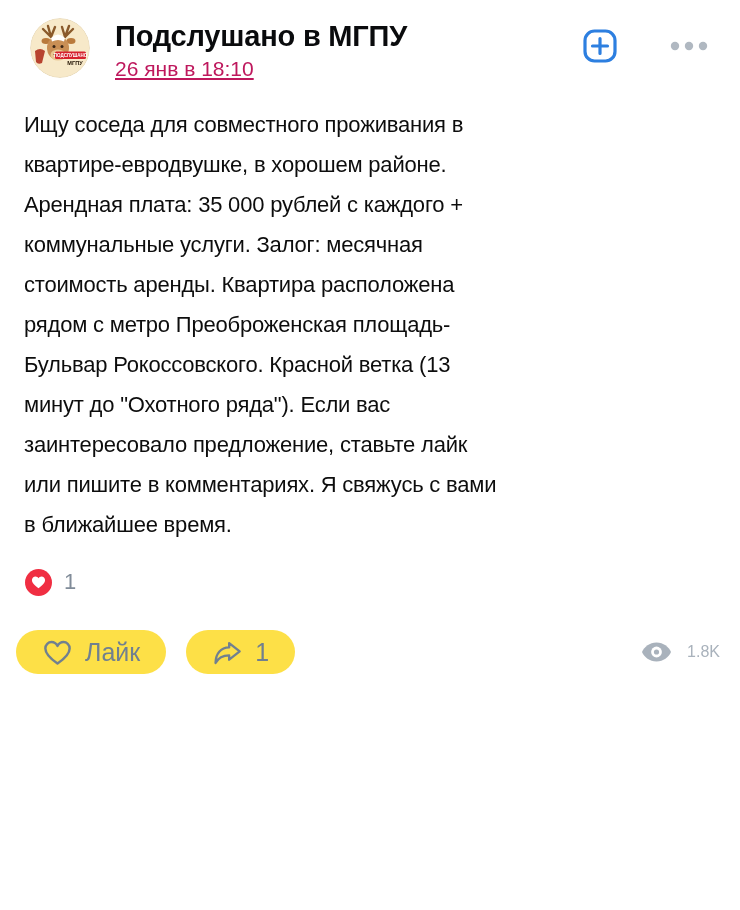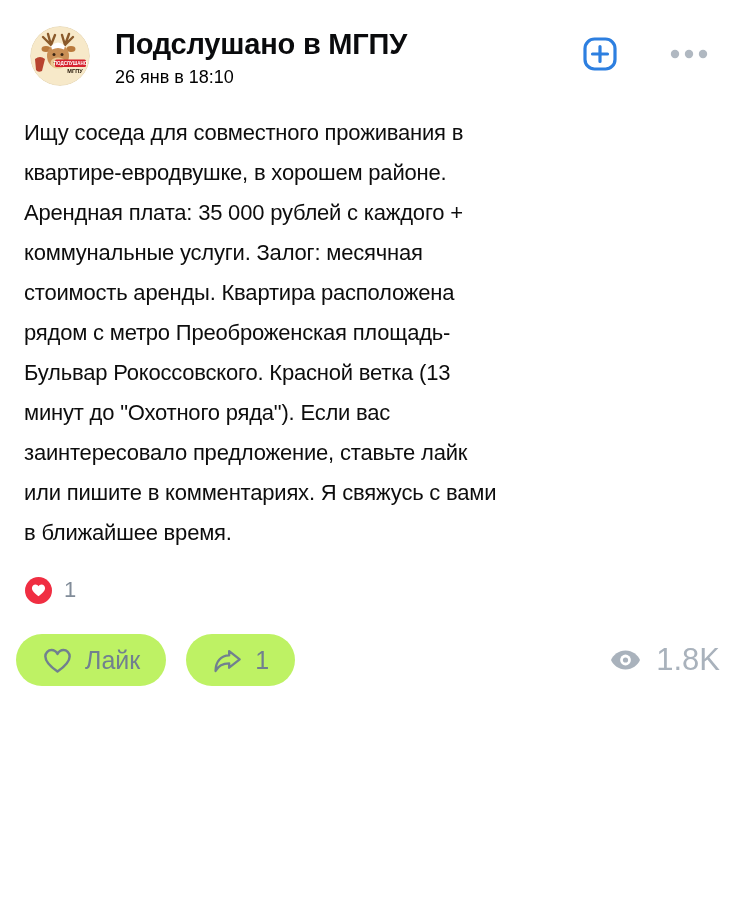--- a/index.html
+++ b/index.html
@@ -9,41 +9,42 @@
     color: #0d0d0d;
     position: relative;
     overflow: hidden;
   }
   .post { width: 740px; height: 910px; background: #fff; }
 
   
   .post-header {
     display: flex;
     align-items: flex-start;
-    padding: 26px 30px 0 30px;
+    padding: 18px 30px 0 30px;
   }
   .avatar {
     width: 60px; height: 60px;
     border-radius: 50%;
     flex: 0 0 60px;
     overflow: hidden;
   }
   .header-info { margin-left: 25px; flex: 1 1 auto; padding-top: 2px; }
   .group-name {
     font-size: 29px;
     font-weight: 700;
     color: #0a0b0d;
     letter-spacing: -0.2px;
     line-height: 33px;
   }
   .post-time {
     margin-top: 4px;
-    font-size: 18px;
-    color: #000000;
+    font-size: 21px;
+    color: #be185d;
     line-height: 24px;
+    text-decoration: underline;
   }
   .header-actions { display: flex; align-items: center; padding-top: 10px; }
   .follow-btn {
     width: 36px; height: 36px;
     background: none; border: none; cursor: pointer;
     display: flex; align-items: center; justify-content: center;
   }
   .more-btn {
     margin-left: 52px;
     width: 40px; height: 24px;
@@ -80,43 +81,43 @@
     color: #818c99;
   }
 
   
   .action-row {
     display: flex; align-items: center;
     margin: 28px 20px 0 16px;
     height: 56px;
   }
   .pill {
-    height: 52px;
+    height: 44px;
     border-radius: 28px;
-    background: #bef264;
+    background: #fde047;
     border: none; cursor: pointer;
     display: flex; align-items: center;
     padding: 8px 26px;
     color: #71808f;
     font-family: inherit;
   }
   .pill + .pill { margin-left: 20px; }
   .pill .pill-label {
     margin-left: 12px;
     font-size: 25px;
     font-weight: 500;
     color: #71808f;
   }
   .views {
     margin-left: auto;
     display: flex; align-items: center;
   }
   .views-count {
     margin-left: 15px;
-    font-size: 31px;
+    font-size: 16px;
     color: #a9b2bc;
   }
   .icon { display: block; }
 </style>
 </head>
 <body>
 
 <div class="post">
 
   <div class="post-header">

